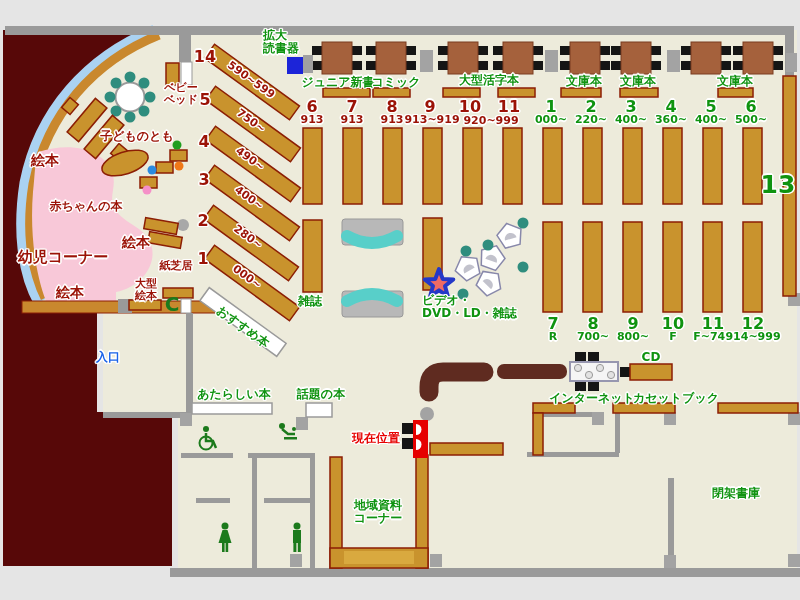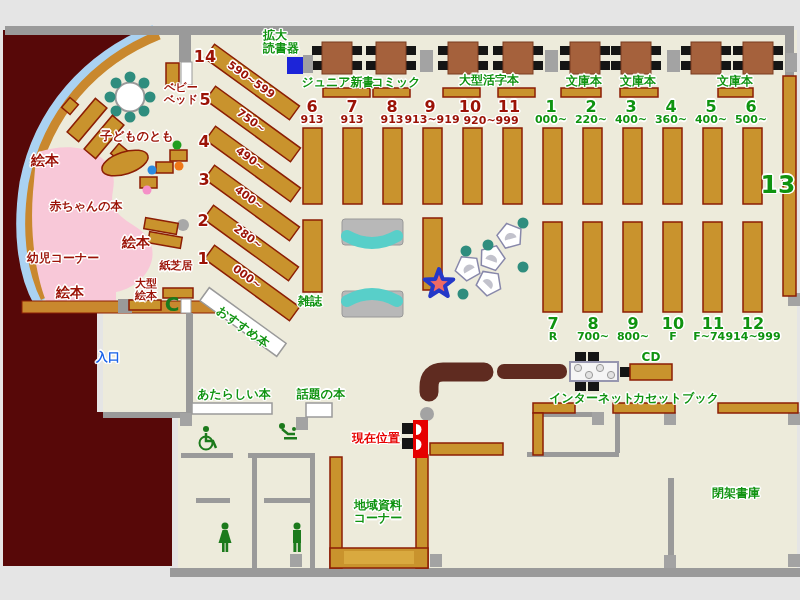--- a/index.html
+++ b/index.html
@@ -10,21 +10,21 @@
   svg .shw{fill:#ffffff;stroke:#9a9a9a;stroke-width:1.5;}
   svg .wall{fill:#9a9a9a;}
   svg .plr{fill:#a3a3a3;}
   .lbl{position:absolute;font-weight:bold;white-space:pre-line;line-height:1.05;
        text-align:center;transform:translate(-50%,-50%);
        text-shadow:-1px -1px 0 #fff,1px -1px 0 #fff,-1px 1px 0 #fff,1px 1px 0 #fff,
                    0 -1.5px 0 #fff,0 1.5px 0 #fff,-1.5px 0 0 #fff,1.5px 0 0 #fff;}
   .la{transform:translate(0,-50%);text-align:left;}
   .rot{transform:translate(-50%,-50%) rotate(36deg);}
   .g{color:#0f9310}.r{color:#9b1206}.red{color:#e60000}.blu{color:#1b63e8}.s11{font-size:11px}.s12{font-size:12px}.s14{font-size:14px}
-  .s15{font-size:12px}.s16{font-size:16px}.s18{font-size:12px}.s19{font-size:25px}
+  .s15{font-size:15px}.s16{font-size:16px}.s18{font-size:12px}.s19{font-size:25px}
 </style>
 </head>
 <body>
 
 <div id="stage">
 
 <svg id="bg" width="800" height="600" viewBox="0 0 800 600">
 
   <path fill="#edebdb" d="M 152,30 H 797 V 568 H 178 L 178,412 L 103,412 L 103,313 L 42,313 L 42,300 C 28,271 24,228 31,183 C 45,113 92,58 152,30 Z"></path>
 
@@ -258,20 +258,22 @@
 <div class="lbl g s12 la" style="left:263px;top:42px">拡大
 読書器</div>
 <div class="lbl g s12" style="left:338px;top:82px">ジュニア新書</div>
 <div class="lbl g s12" style="left:396px;top:82px">コミック</div>
 <div class="lbl g s12" style="left:489px;top:80px">大型活字本</div>
 <div class="lbl g s12" style="left:584px;top:81px">文庫本</div>
 <div class="lbl g s12" style="left:638px;top:81px">文庫本</div>
 <div class="lbl g s12" style="left:735px;top:81px">文庫本</div>
 <div class="lbl g s19" style="left:778px;top:185px">13</div>
 <div class="lbl g s12" style="left:310px;top:301px">雑誌</div>
+<div class="lbl g s12 la" style="left:422px;top:307px">ビデオ・
+DVD・LD・雑誌</div>
 <div class="lbl g s12" style="left:651px;top:357px">CD</div>
 <div class="lbl g s12" style="left:592px;top:398px">インターネット</div>
 <div class="lbl g s12" style="left:676px;top:398px">カセットブック</div>
 <div class="lbl g s12 rot" style="left:243px;top:327px">おすすめ本</div>
 <div class="lbl g s12" style="left:234px;top:394px">あたらしい本</div>
 <div class="lbl g s12" style="left:321px;top:394px">話題の本</div>
 <div class="lbl g s12" style="left:378px;top:512px">地域資料
 コーナー</div>
 <div class="lbl g s12" style="left:736px;top:493px">閉架書庫</div>
 

